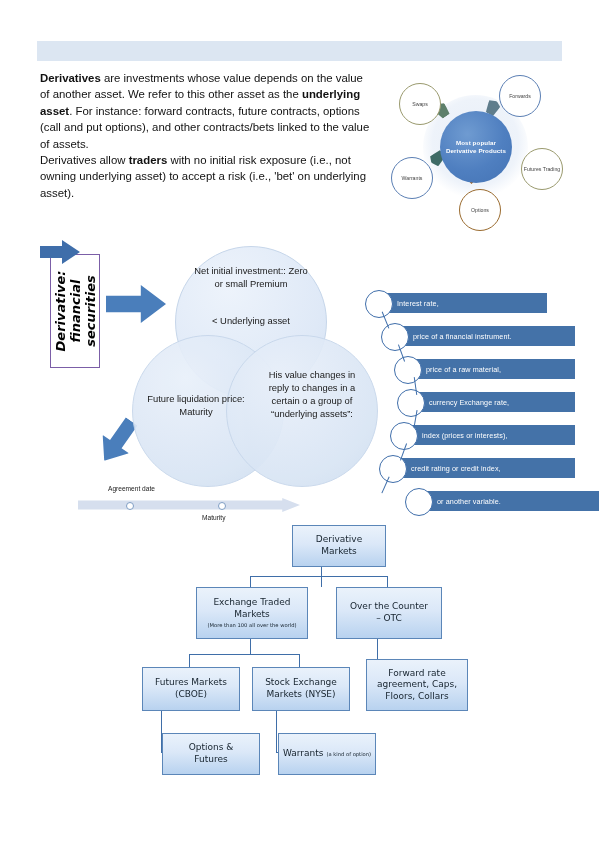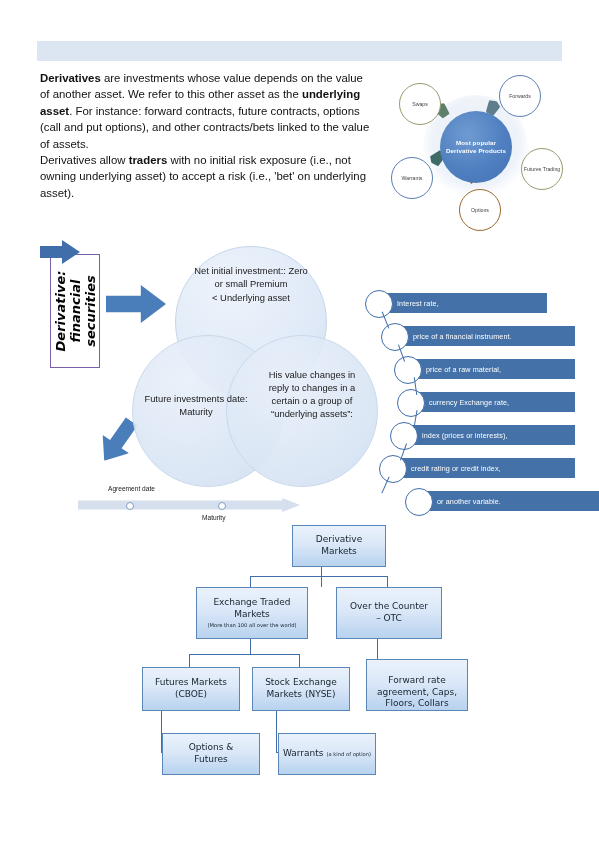--- a/index.html
+++ b/index.html
@@ -116,21 +116,21 @@
   #venn-right{
     left:186px;top:95px;width:150px;height:150px;
     background:radial-gradient(circle at 35% 28%, #e9f0fa 0%, #dae6f5 65%, #ccdcf0 100%);
     opacity:.92;
   }
   .venn-text{
     position:absolute;text-align:center;color:#1a1a1a;
     font-size:9.4px;line-height:13px;z-index:5;
   }
   #venn-top-text{left:150px;top:24px;width:122px;}
-  #venn-top-text .sub{display:block;margin-top:1px;}
+  #venn-top-text .sub{display:block;margin-top:24px;}
   #venn-left-text{left:100px;top:152px;width:112px;}
   #venn-right-text{left:222px;top:128px;width:100px;}
 
   
   #timeline{position:absolute;left:38px;top:248px;width:222px;height:30px;}
   #timeline-bar{
     position:absolute;left:0;top:10px;width:222px;height:14px;
     background:#d6dfee;
     clip-path:polygon(0 18%,92% 18%,92% 0,100% 50%,92% 100%,92% 82%,0 82%);
   }
@@ -178,21 +178,21 @@
   .fbox .inline-note{font-size:5.2px;line-height:6.2px;}
   .conn{position:absolute;background:#3f6ea8;}
   .conn.v{width:1.3px;}
   .conn.h{height:1.3px;}
 
   #box-root{left:148px;top:0;width:92px;height:40px;margin-left:16px;}
   #box-etm{left:68px;top:62px;width:110px;height:50px;}
   #box-otc{left:208px;top:62px;width:104px;height:50px;}
   #box-futures{left:14px;top:142px;width:96px;height:42px;}
   #box-stock{left:124px;top:142px;width:96px;height:42px;}
-  #box-forward{left:238px;top:134px;width:100px;height:50px;justify-content:flex-end;}
+  #box-forward{left:238px;top:134px;width:100px;height:50px;}
   #box-optfut{left:34px;top:208px;width:96px;height:40px;}
   #box-warrants{left:150px;top:208px;width:96px;height:40px;}
 </style>
 </head>
 <body>
 
 <div class="page">
 
   <div id="chapter-band"></div>
 
@@ -245,21 +245,21 @@
     <div class="big-arrow" id="arrow-down-left"></div>
 
     <div class="venn-circle" id="venn-top"></div>
     <div class="venn-circle" id="venn-left"></div>
     <div class="venn-circle" id="venn-right"></div>
 
     <div class="venn-text" id="venn-top-text">
       <span>Net initial investment:: Zero or small Premium</span>
       <span class="sub">&lt; Underlying asset</span>
     </div>
-    <div class="venn-text" id="venn-left-text">Future investments date: Maturity</div>
+    <div class="venn-text" id="venn-left-text">Future liquidation price: Maturity</div>
     <div class="venn-text" id="venn-right-text">His value changes in reply to changes in a certain o a group of “underlying assets”:</div>
 
     <div id="arrow-to-list"></div>
 
     <div id="timeline">
       <div id="timeline-bar"></div>
       <div class="tl-dot" id="tl-dot-1"></div>
       <div class="tl-dot" id="tl-dot-2"></div>
       <div id="tl-label-1">Agreement date</div>
       <div id="tl-label-2">Maturity</div>

